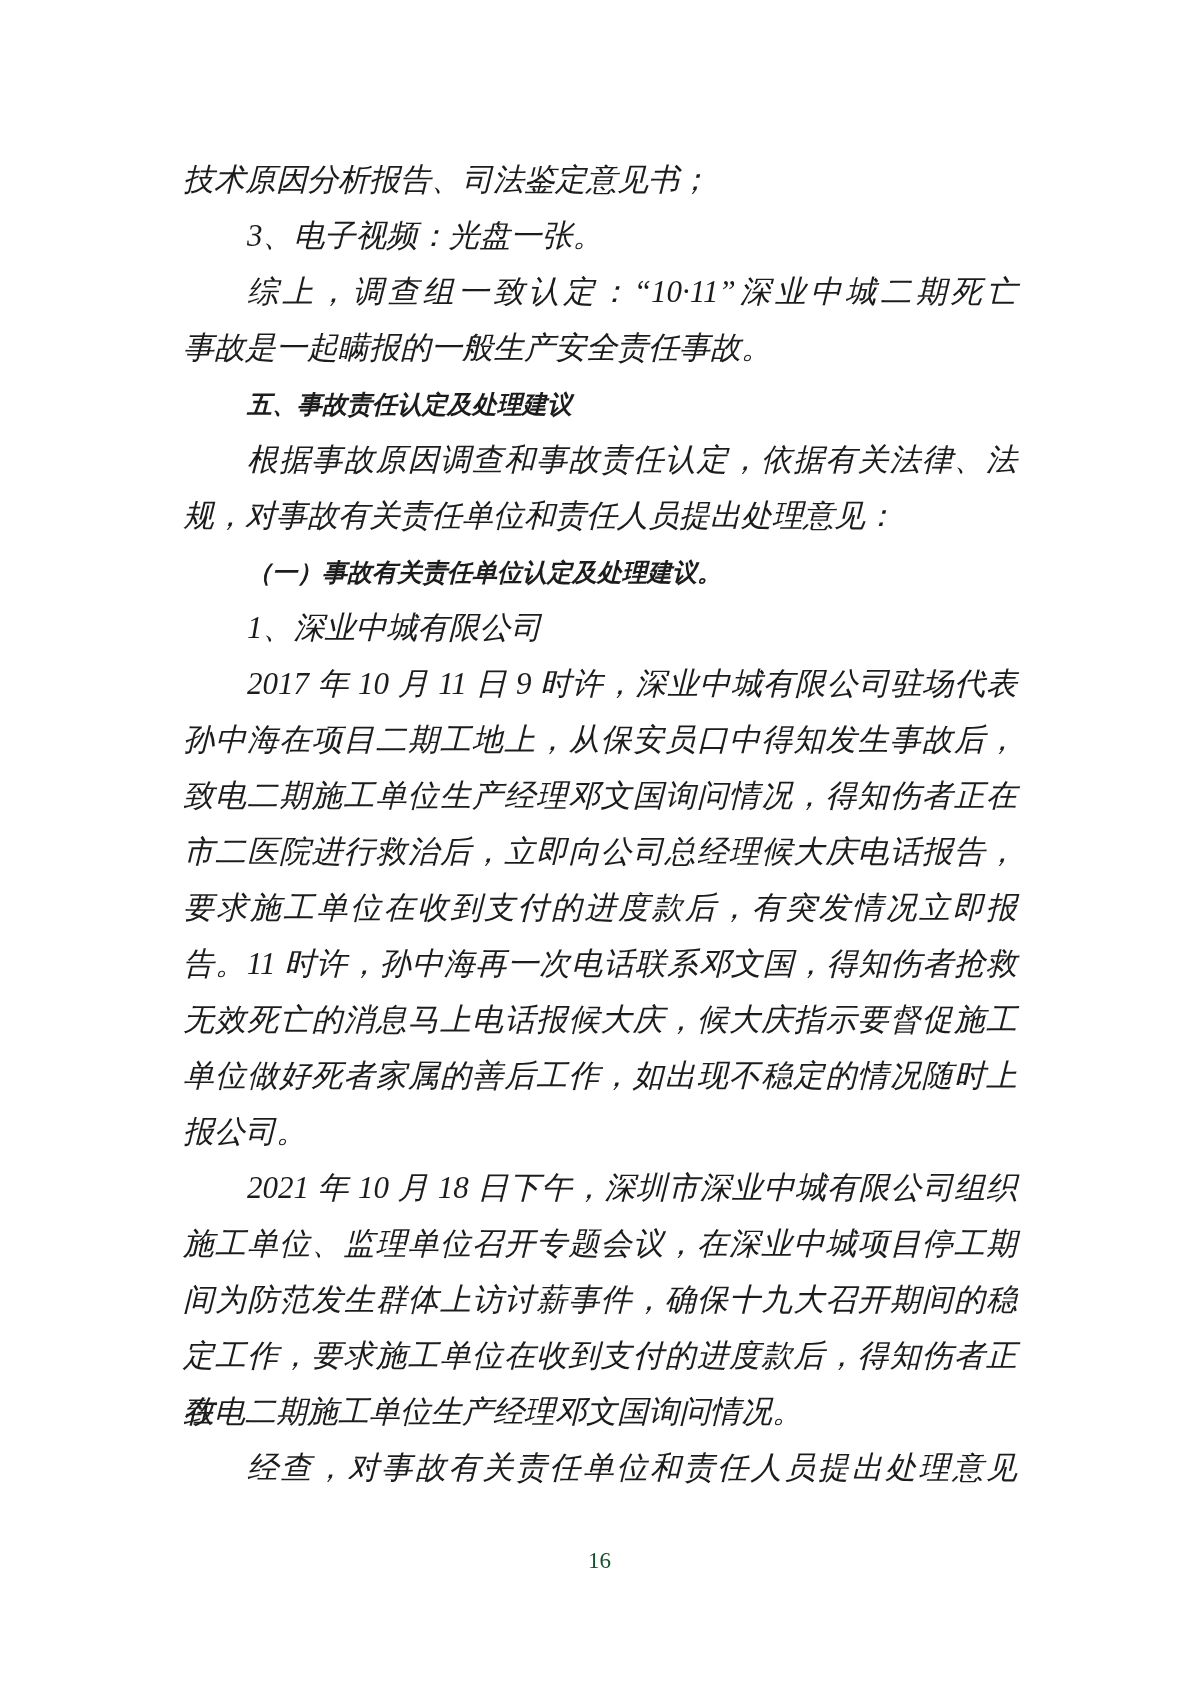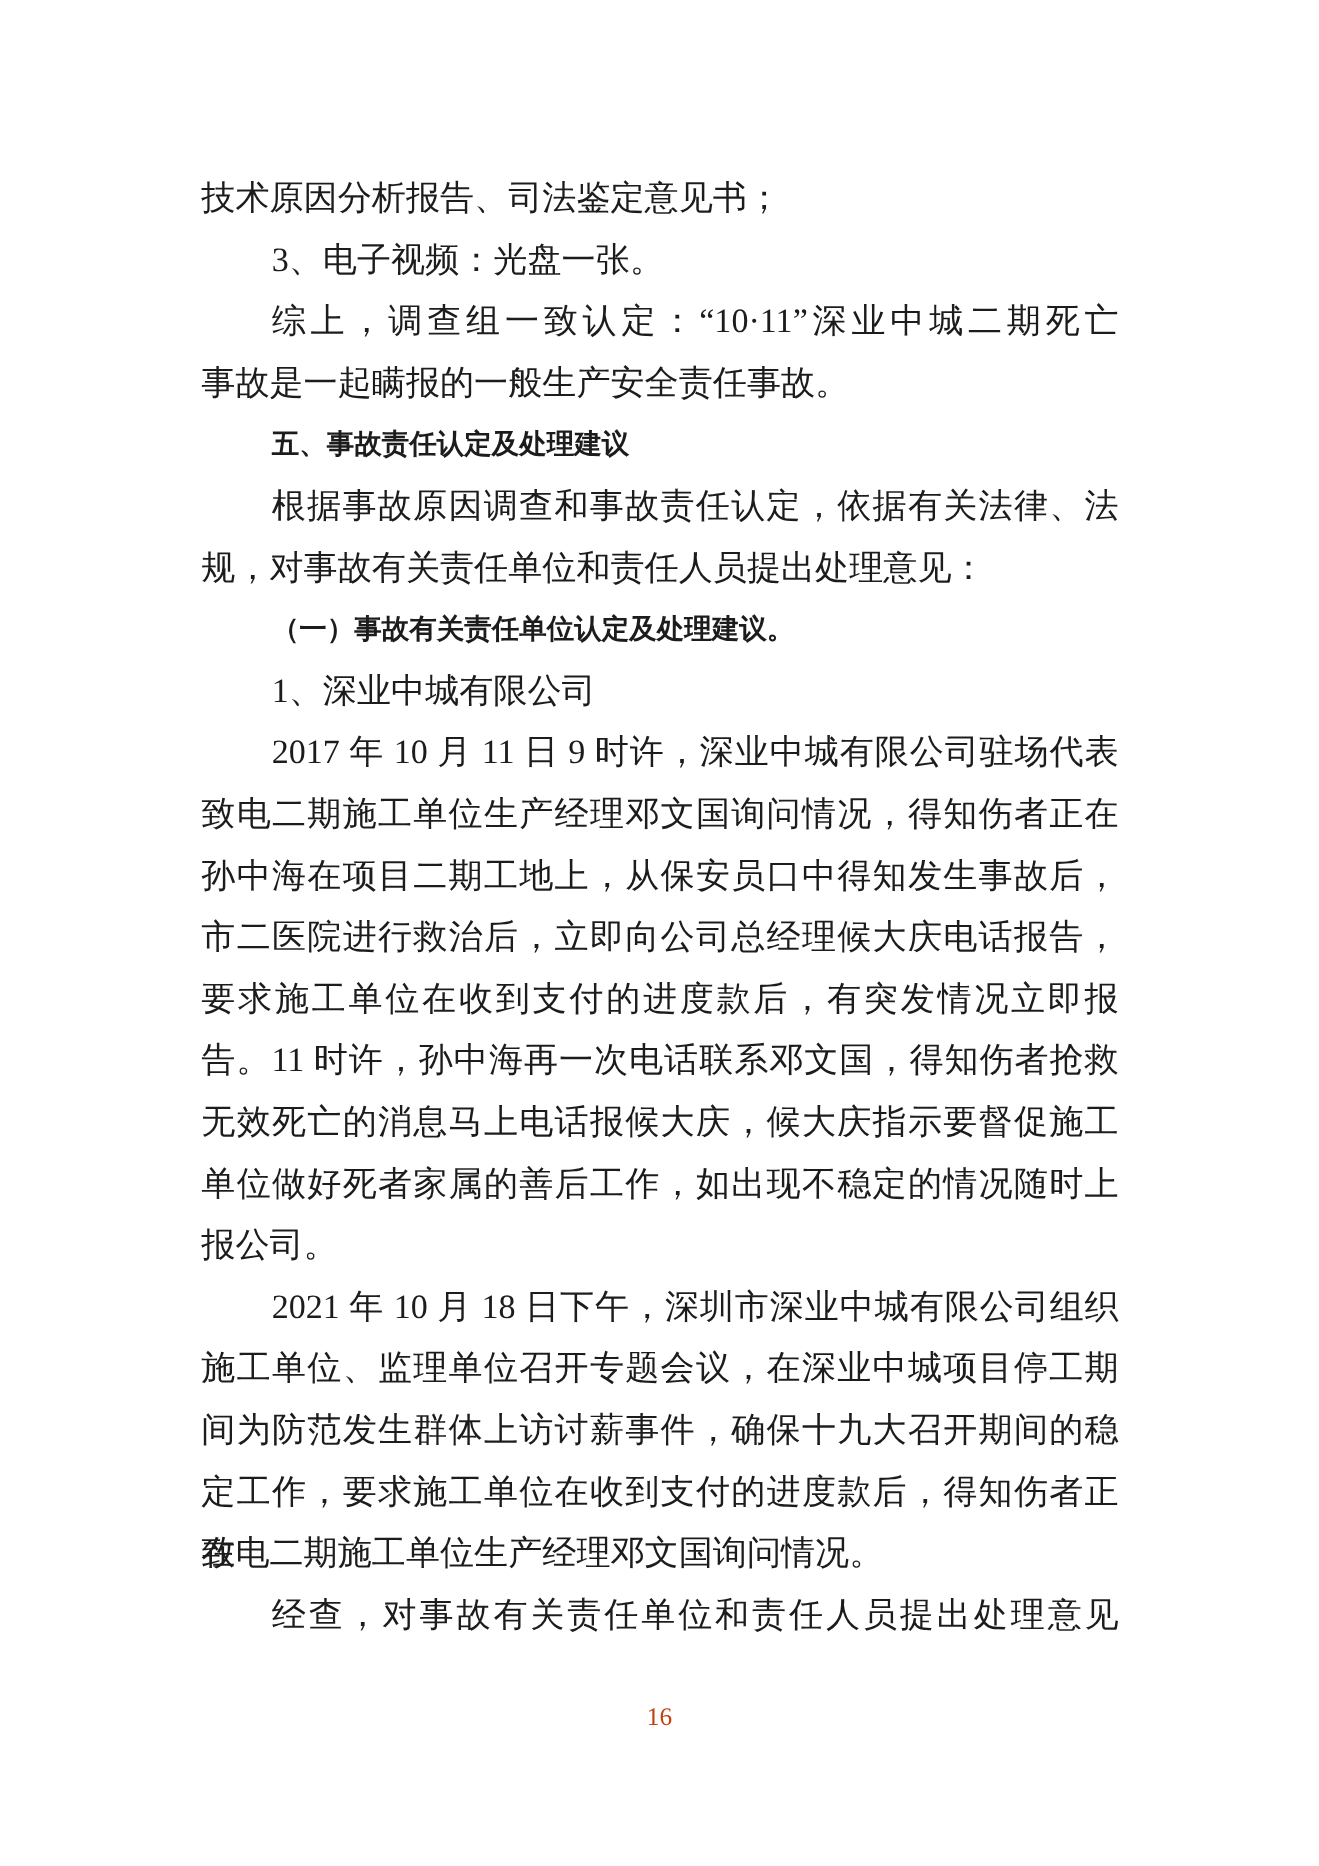--- a/index.html
+++ b/index.html
@@ -21,20 +21,21 @@
     left: 183px;
     top: 152px;
     width: 834px;
   }
   .line {
     height: 56px;
     line-height: 56px;
     font-size: 31px;
     white-space: nowrap;
     text-align: left;
+    font-style: italic;
   }
   .line.indent {
     padding-left: 64px;
   }
   .line.stretch {
     white-space: normal;
     text-align: justify;
     text-align-last: justify;
     text-justify: inter-character;
   }
@@ -45,40 +46,40 @@
   }
   .page-number {
     position: absolute;
     left: 0;
     top: 1544px;
     width: 100%;
     text-align: center;
     font-size: 23px;
     line-height: 34px;
     font-family: "Liberation Serif", "DejaVu Serif", serif;
-    color: #c2410c;
+    color: #14532d;
   }
 </style>
 </head>
 <body>
 
 <div class="page">
   <div class="text-block">
     <div class="line">技术原因分析报告、司法鉴定意见书；</div>
     <div class="line indent">3、电子视频：光盘一张。</div>
     <div class="line indent stretch">综上，调查组一致认定：“10·11”深业中城二期死亡</div>
     <div class="line">事故是一起瞒报的一般生产安全责任事故。</div>
     <div class="line indent heading">五、事故责任认定及处理建议</div>
     <div class="line indent stretch">根据事故原因调查和事故责任认定，依据有关法律、法</div>
     <div class="line">规，对事故有关责任单位和责任人员提出处理意见：</div>
     <div class="line indent heading">（一）事故有关责任单位认定及处理建议。</div>
     <div class="line indent">1、深业中城有限公司</div>
     <div class="line indent stretch">2017 年 10 月 11 日 9 时许，深业中城有限公司驻场代表</div>
+    <div class="line stretch">孙中海在项目二期工地上，从保安员口中得知发生事故后，</div>
     <div class="line stretch">致电二期施工单位生产经理邓文国询问情况，得知伤者正在</div>
-    <div class="line stretch">孙中海在项目二期工地上，从保安员口中得知发生事故后，</div>
     <div class="line stretch">市二医院进行救治后，立即向公司总经理候大庆电话报告，</div>
     <div class="line stretch">要求施工单位在收到支付的进度款后，有突发情况立即报</div>
     <div class="line stretch">告。11 时许，孙中海再一次电话联系邓文国，得知伤者抢救</div>
     <div class="line stretch">无效死亡的消息马上电话报候大庆，候大庆指示要督促施工</div>
     <div class="line stretch">单位做好死者家属的善后工作，如出现不稳定的情况随时上</div>
     <div class="line">报公司。</div>
     <div class="line indent stretch">2021 年 10 月 18 日下午，深圳市深业中城有限公司组织</div>
     <div class="line stretch">施工单位、监理单位召开专题会议，在深业中城项目停工期</div>
     <div class="line stretch">间为防范发生群体上访讨薪事件，确保十九大召开期间的稳</div>
     <div class="line stretch">定工作，要求施工单位在收到支付的进度款后，得知伤者正在</div>

